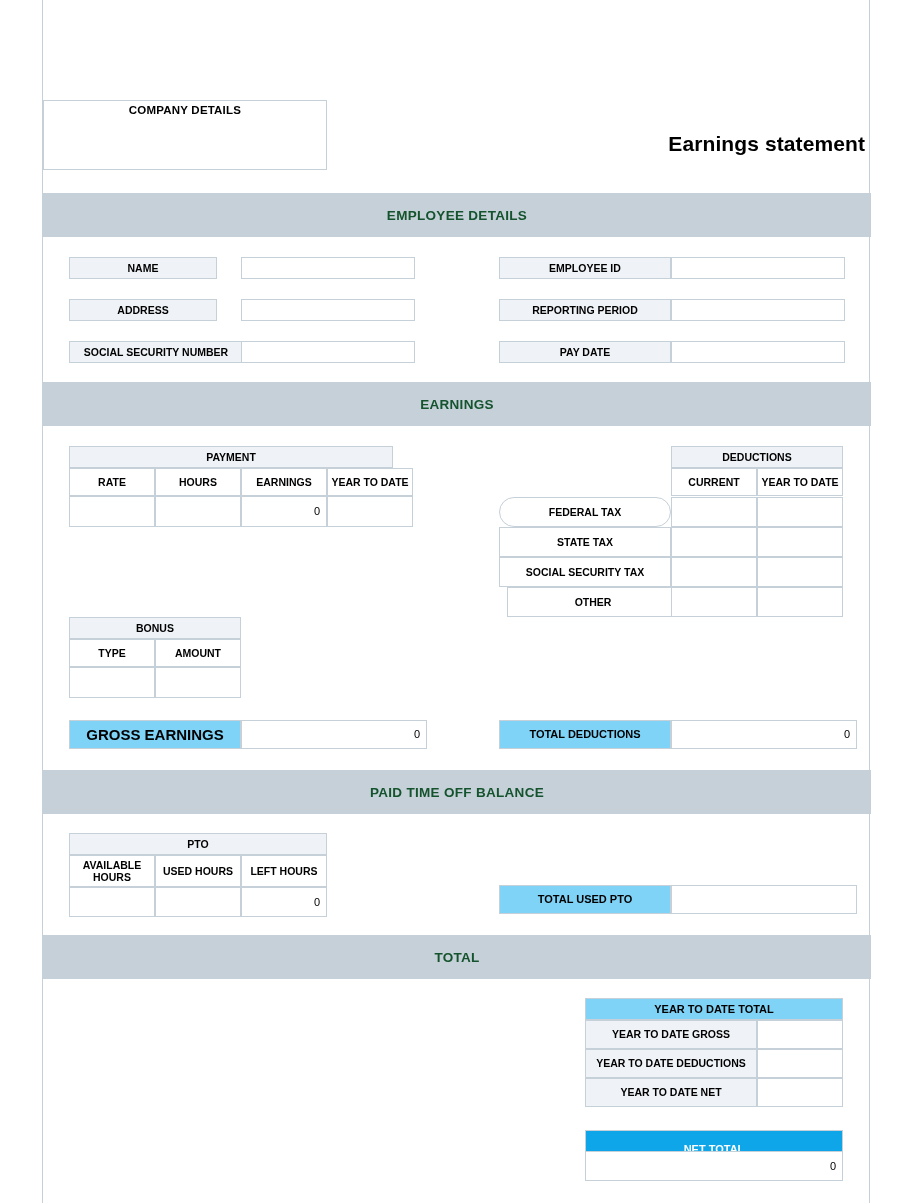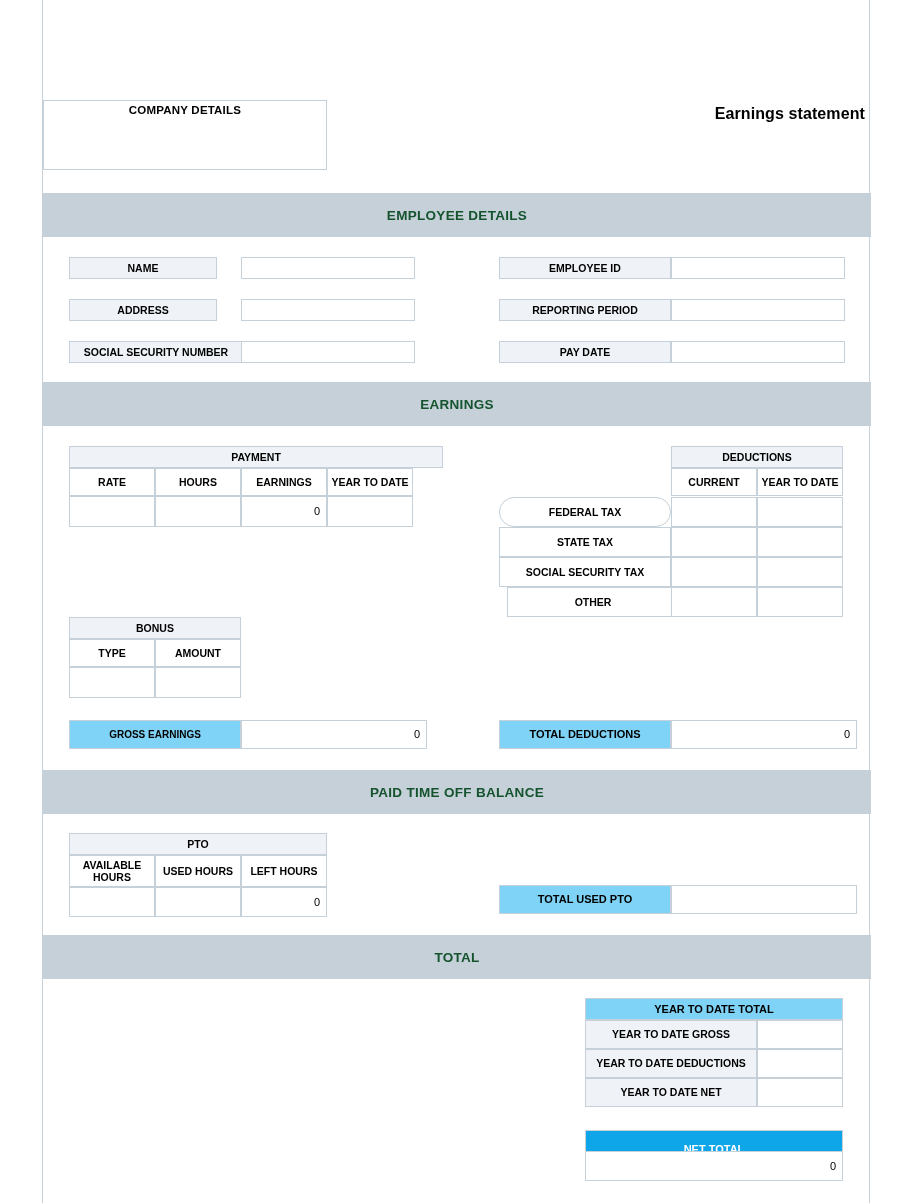--- a/index.html
+++ b/index.html
@@ -58,22 +58,22 @@
     font-size: 11.5px;
     font-weight: bold;
     letter-spacing: .2px;
     margin-top: 3px;
   }
 
   
   .doc-title {
     position: absolute;
     right: 4px;
-    top: 105px;
-    font-size: 16px;
+    top: 132px;
+    font-size: 21px;
     font-weight: bold;
     letter-spacing: .1px;
   }
 
   
   .band {
     position: absolute;
     left: 0;
     width: 828px;
     height: 44px;
@@ -180,21 +180,21 @@
   <div class="field-lbl" style="left:456px;top:299px;width:172px;">REPORTING PERIOD</div>
   <div class="field-in" style="left:628px;top:299px;width:174px;"></div>
 
   <div class="field-lbl" style="left:456px;top:341px;width:172px;">PAY DATE</div>
   <div class="field-in" style="left:628px;top:341px;width:174px;"></div>
 
   <div class="band" style="top:382px;">
     <span class="band-title">EARNINGS</span>
   </div>
 
-  <div class="cell cap abs" style="left:26px;top:446px;width:374px;height:22px;">PAYMENT</div>
+  <div class="cell cap abs" style="left:26px;top:446px;width:324px;height:22px;">PAYMENT</div>
 
   <div class="cell hdr abs" style="left:26px;top:468px;width:86px;height:28px;">RATE</div>
   <div class="cell hdr abs" style="left:112px;top:468px;width:86px;height:28px;">HOURS</div>
   <div class="cell hdr abs" style="left:198px;top:468px;width:86px;height:28px;">EARNINGS</div>
   <div class="cell hdr abs" style="left:284px;top:468px;width:86px;height:28px;">YEAR TO DATE</div>
 
   <div class="cell val abs" style="left:26px;top:496px;width:86px;height:31px;"></div>
   <div class="cell val abs" style="left:112px;top:496px;width:86px;height:31px;"></div>
   <div class="cell val abs" style="left:198px;top:496px;width:86px;height:31px;">0</div>
   <div class="cell val abs" style="left:284px;top:496px;width:86px;height:31px;"></div>
@@ -218,21 +218,21 @@
   <div class="cell val abs" style="left:714px;top:527px;width:86px;height:30px;"></div>
 
   <div class="cell hdr abs" style="left:456px;top:557px;width:172px;height:30px;">SOCIAL SECURITY TAX</div>
   <div class="cell val abs" style="left:628px;top:557px;width:86px;height:30px;"></div>
   <div class="cell val abs" style="left:714px;top:557px;width:86px;height:30px;"></div>
 
   <div class="cell hdr abs" style="left:456px;top:587px;width:172px;height:30px;margin-left:8px;">OTHER</div>
   <div class="cell val abs" style="left:628px;top:587px;width:86px;height:30px;"></div>
   <div class="cell val abs" style="left:714px;top:587px;width:86px;height:30px;"></div>
 
-  <div class="cell sky abs" style="left:26px;top:720px;width:172px;height:29px;font-size:10px;">GROSS EARNINGS</div>
+  <div class="cell sky abs" style="left:26px;top:720px;width:172px;height:29px;font-size:15px;">GROSS EARNINGS</div>
   <div class="cell val abs" style="left:198px;top:720px;width:186px;height:29px;">0</div>
 
   <div class="cell sky abs" style="left:456px;top:720px;width:172px;height:29px;font-size:11px;">TOTAL DEDUCTIONS</div>
   <div class="cell val abs" style="left:628px;top:720px;width:186px;height:29px;">0</div>
 
   <div class="band" style="top:770px;">
     <span class="band-title">PAID TIME OFF BALANCE</span>
   </div>
 
   <div class="cell cap abs" style="left:26px;top:833px;width:258px;height:22px;">PTO</div>

